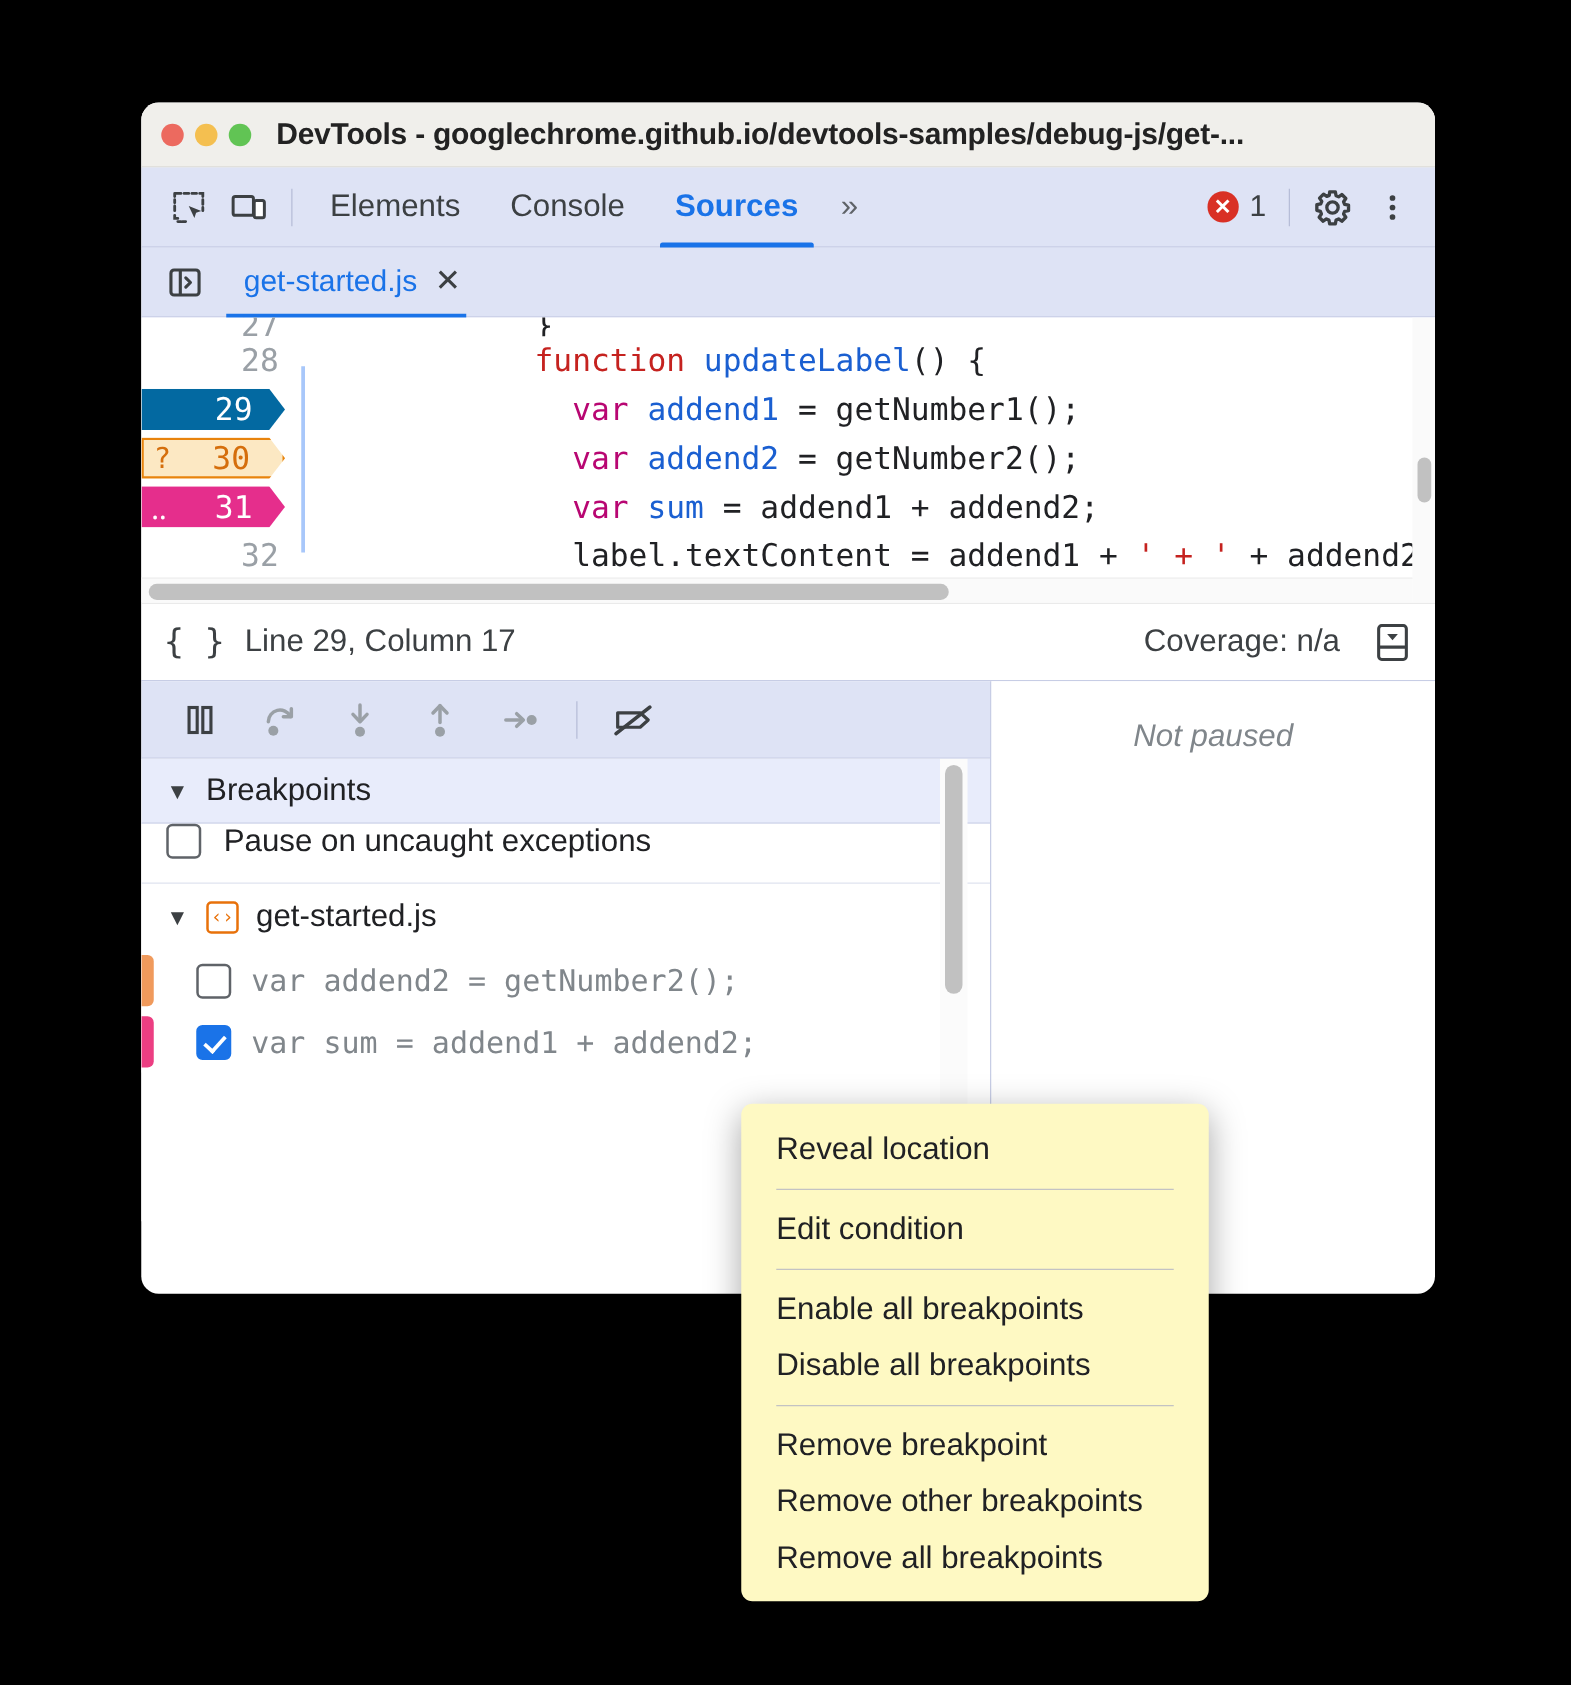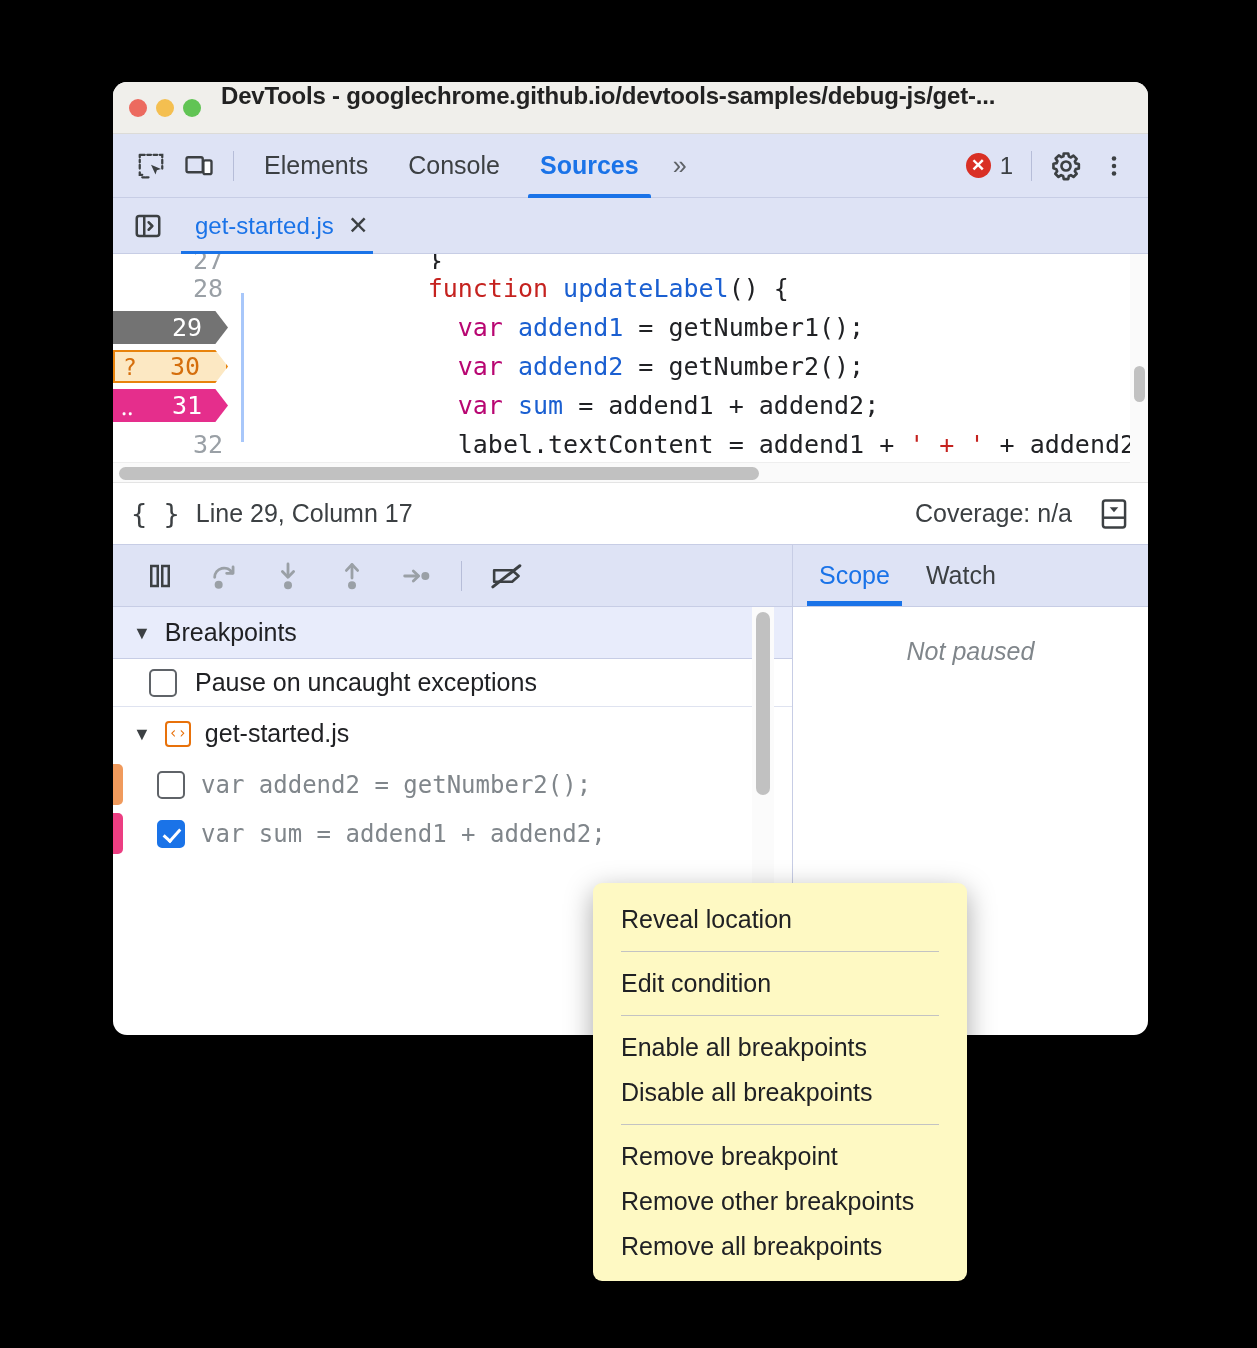--- a/index.html
+++ b/index.html
@@ -19,21 +19,21 @@
     border-radius: 14px;
     background: #fff;
     overflow: hidden;
     box-shadow: 0 10px 40px rgba(0,0,0,.45);
   }
 
   
   .titlebar {
     height: 52px;
     background: #f0efeb;
-    display: flex; 
+    display: flex; align-items: center;
     padding-left: 16px;
     border-bottom: 1px solid #dcdbd7;
   }
   .traffic { display: flex; gap: 9px; align-items: center; }
   .dot { width: 18px; height: 18px; border-radius: 50%; }
   .dot.red { background: #ec6a5f; }
   .dot.yellow { background: #f4bf50; }
   .dot.green { background: #61c454; }
   .win-title {
     margin-left: 20px;
@@ -141,21 +141,21 @@
     clip-path: polygon(0 0, 89% 0, 100% 50%, 89% 100%, 0 100%);
   }
   .bp .bp-no {
     position: absolute; right: 26px; font-size: 25px;
     font-family: "DejaVu Sans Mono", monospace;
   }
   .bp .bp-mark {
     position: absolute; left: 8px; font-size: 23px;
     font-family: "DejaVu Sans Mono", monospace;
   }
-  .bp.blue { background: #737373; }
+  .bp.blue { background: #0369a1; }
   .bp.blue .bp-no { color: #fff; }
   .bp.orange { background: #fce8c3; border: 2px solid #e8830c; }
   .bp.orange .bp-no, .bp.orange .bp-mark { color: #d56e0c; }
   .bp.pink { background: #e52e8c; }
   .bp.pink .bp-no, .bp.pink .bp-mark { color: #fff; }
 
   .codecell { flex: 1; padding-left: 6px; position: relative; }
   .guideline {
     position: absolute; left: 128px; top: 0; bottom: 0; width: 3px;
     background: #a8c7fa;
@@ -224,21 +224,21 @@
   .bp-header {
     height: 52px; background:#e8ecfb;
     display:flex; align-items:center; gap: 14px;
     padding-left: 20px;
     border-bottom: 1px solid #c7cde5;
     cursor: pointer;
   }
   .caret { color:#3c4043; font-size: 18px; line-height:1; }
   .bp-header-label { font-size: 25px; color:#202124; }
 
-  .chk-row { height: 47px; display:flex; align-items:center; gap: 18px; padding-left: 36px; background:#fff; }
+  .chk-row { height: 47px; display:flex; align-items:flex-start; gap: 18px; padding-left: 20px; background:#fff; }
   .chkbox {
     width: 28px; height: 28px; border-radius: 5px;
     border: 2px solid #5f6368; background:#fff; flex: none;
   }
   .chkbox.checked {
     background: #1a73e8; border-color:#1a73e8; position: relative;
   }
   .chkbox.checked::after {
     content:""; position:absolute; left: 8px; top: 3px;
     width: 7px; height: 14px; border: solid #fff;
@@ -554,28 +554,20 @@
             <span class="bp-code">var sum = addend1 + addend2;</span>
           </div>
 
           <div class="bp-vscroll-track">
             <div class="bp-vscroll-thumb"></div>
           </div>
         </div>
       </div>
 
       <div class="right-pane">
-        <div class="sw-tabs">
-          <div class="sw-tab active">
-            <span>Scope</span>
-          </div>
-          <div class="sw-tab">
-            <span>Watch</span>
-          </div>
-        </div>
         <div class="sw-body">
           <span class="sw-empty">Not paused</span>
         </div>
       </div>
     </div>
   </div>
 
   <div class="ctxmenu">
     <div class="ctx-item">
       <span>Reveal location</span>

